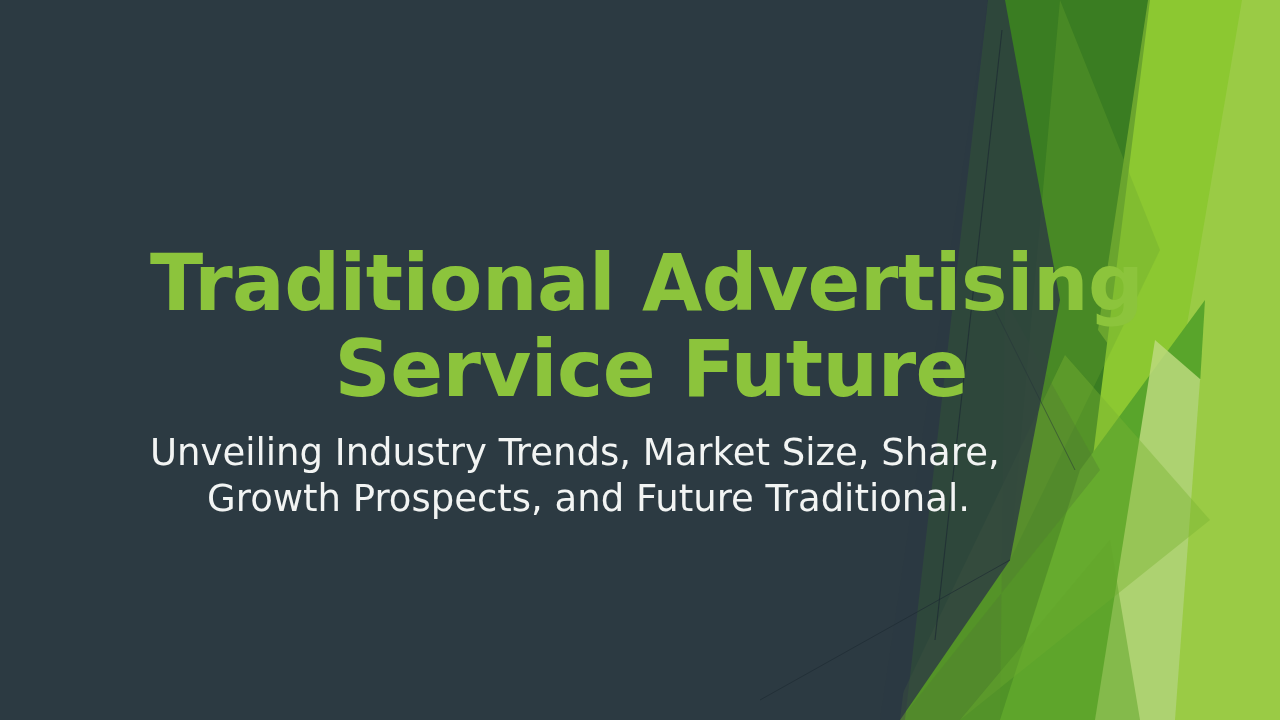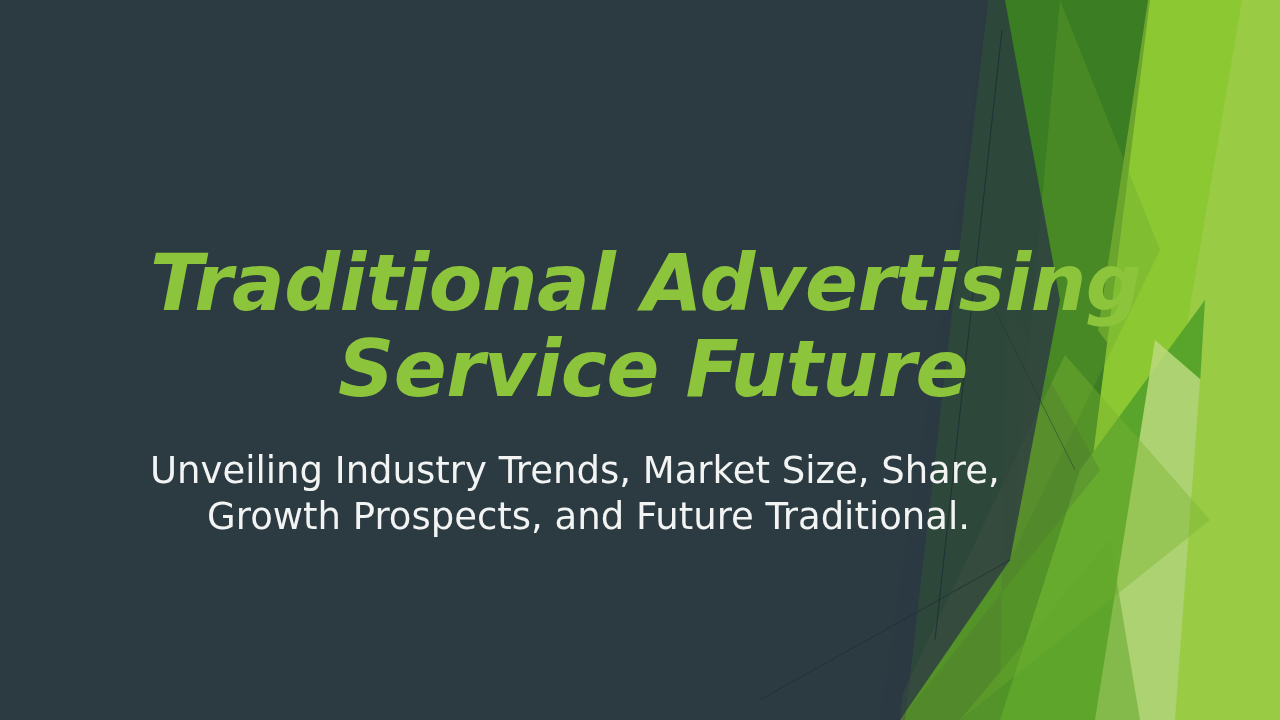--- a/index.html
+++ b/index.html
@@ -29,36 +29,35 @@
     top: 0;
     width: 1280px;
     height: 720px;
   }
   .title-block {
     position: absolute;
     left: 150px;
     top: 240px;
     width: 818px;
     text-align: right;
-    font-style: italic;
   }
   .title-line {
     display: block;
     color: #8CC43C;
     font-family: "DejaVu Sans", sans-serif;
     font-weight: bold;
     font-size: 78px;
     line-height: 86px;
     letter-spacing: -0.5px;
     white-space: nowrap;
   }
   .subtitle-block {
     position: absolute;
     left: 150px;
-    top: 448px;
+    top: 430px;
     width: 820px;
     text-align: right;
   }
   .subtitle-line {
     display: block;
     color: #F2F4F3;
     font-family: "DejaVu Sans", sans-serif;
     font-weight: normal;
     font-size: 37px;
     line-height: 46px;

